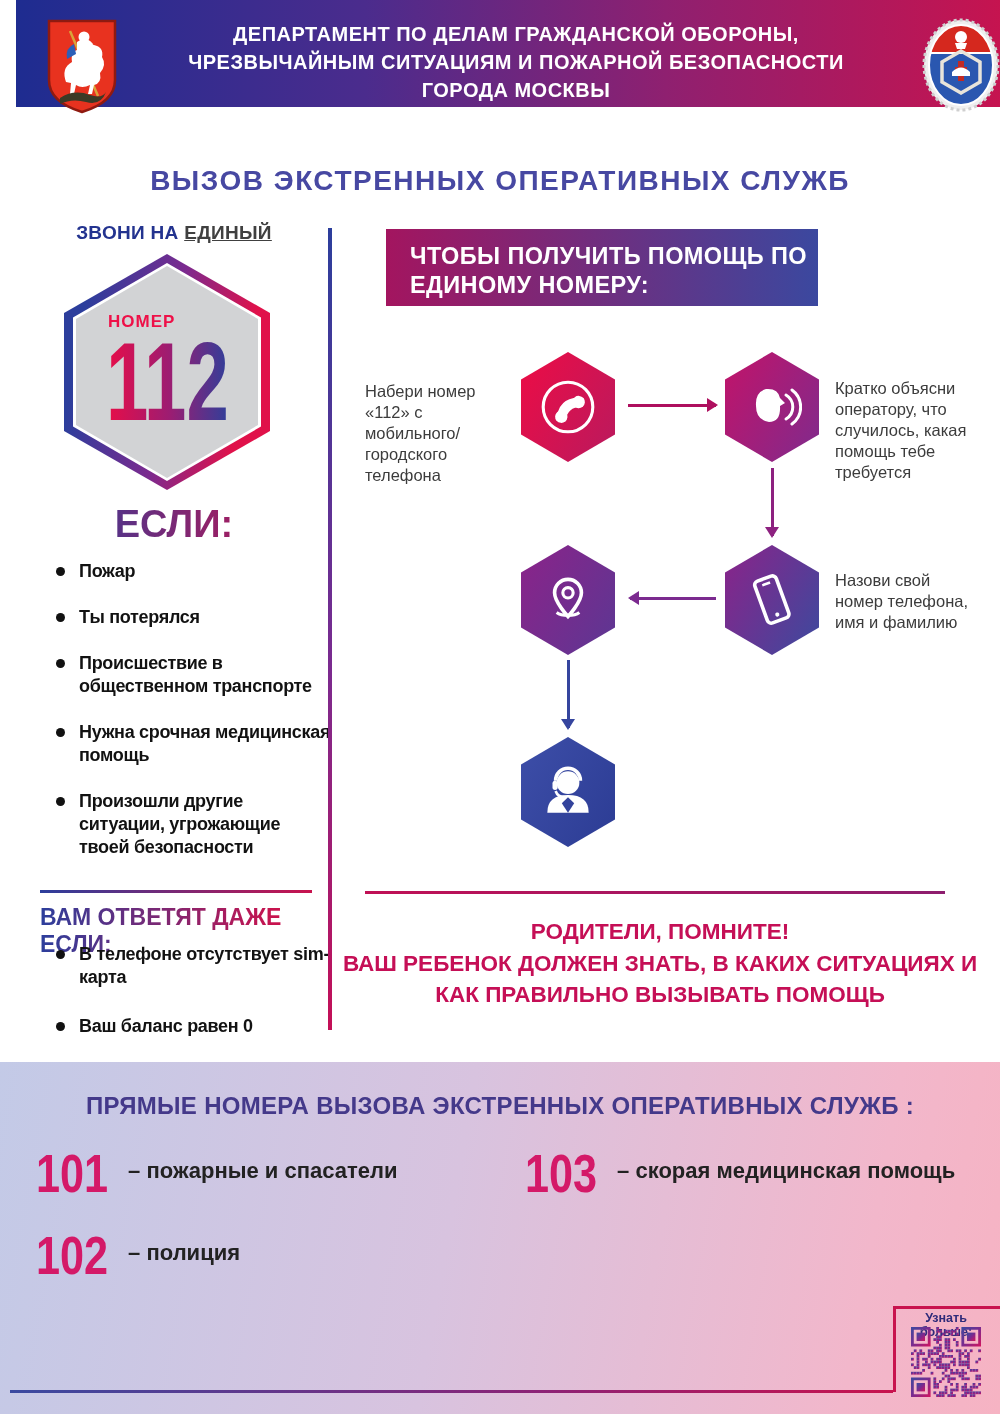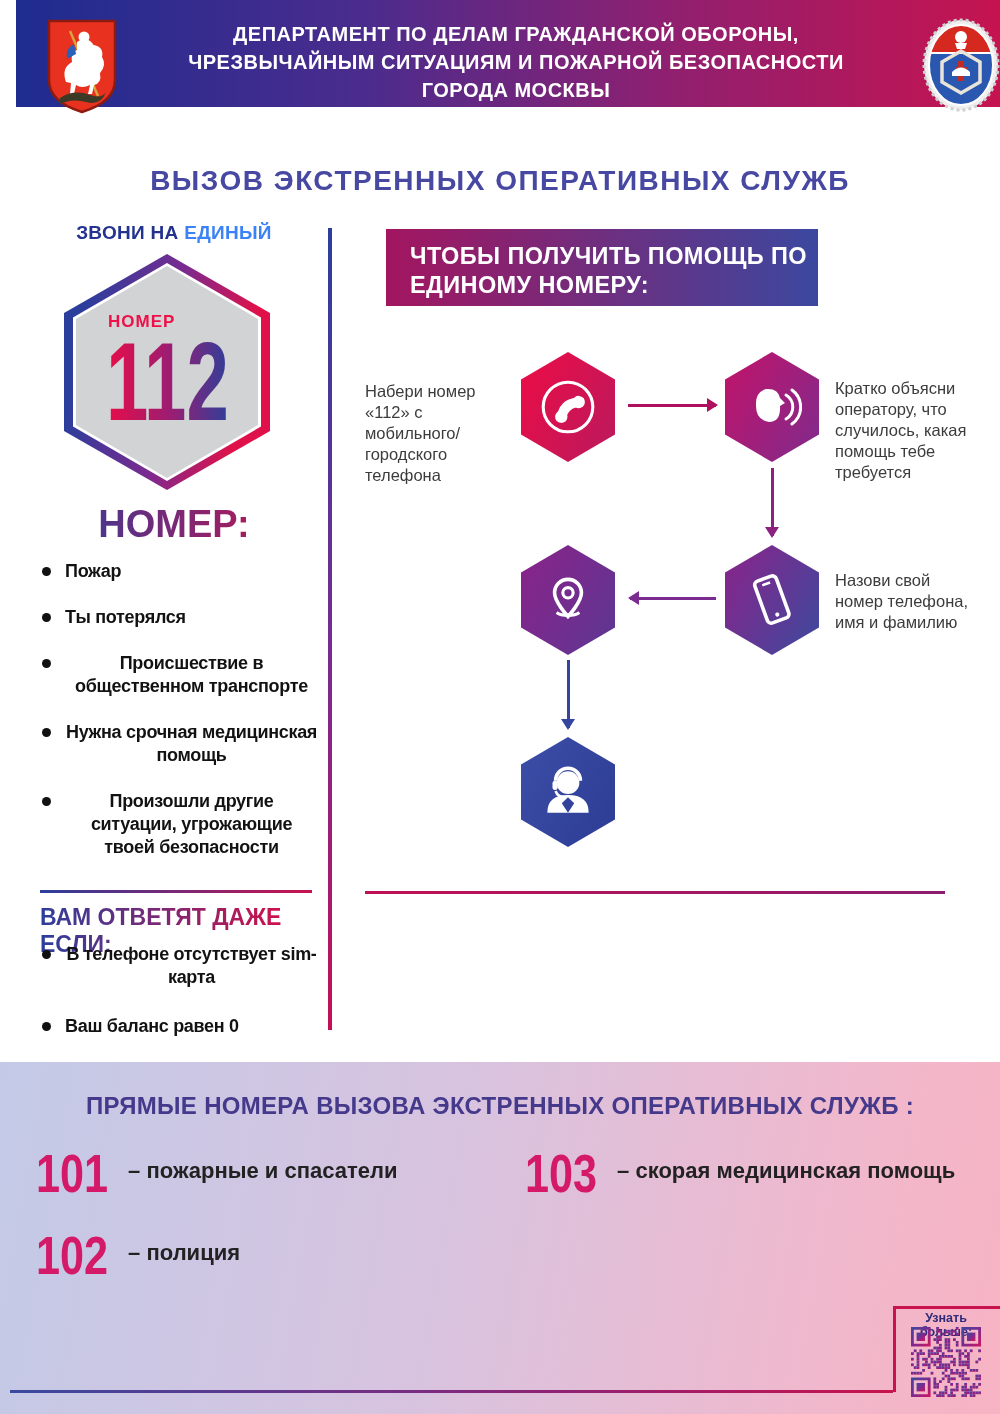--- a/index.html
+++ b/index.html
@@ -14,37 +14,37 @@
   .hdr-line { position:absolute; left:108px; top:113px; width:784px; height:2px; background:rgba(255,255,255,.92); }
   .emblem { position:absolute; }
 
   
   .page-title { position:absolute; left:0; top:165px; width:1000px; text-align:center;
                 color:#4748a2; font-weight:bold; font-size:28px; letter-spacing:1.5px; }
 
   
   .zvoni { position:absolute; left:40px; top:222px; width:268px; text-align:center;
            font-weight:bold; font-size:19px; letter-spacing:.3px; }
-  .zvoni .b { color:#23338f; } .zvoni .r { color:#3b82f6; }
+  .zvoni .b { color:#23338f; } .zvoni .r { color:#404040;text-decoration:underline; }
 
   .hex112 { position:absolute; left:64px; top:254px; width:206px; height:236px; }
   .hx { position:absolute; inset:0; clip-path:polygon(50% 0%,100% 25%,100% 75%,50% 100%,0% 75%,0% 25%); }
   .hex112 .h-grad { background:linear-gradient(100deg,#2c3e9c 12%,#7b2a8f 50%,#e0114a 82%); }
   .hex112 .h-white { inset:9px; background:#fff; }
   .hex112 .h-gray { inset:12px; background:#d2d3d5; }
   .nomer { position:absolute; left:44px; top:58px; color:#ee1048; font-weight:bold; font-size:17px; letter-spacing:1px; }
   .n112 { position:absolute; left:0; top:72px; width:206px; text-align:center; }
   .n112 span { display:inline-block; font-weight:bold; font-size:112px; line-height:1; transform:scaleX(.68);
                background:linear-gradient(90deg,#e80d48,#9c1d72 52%,#2f3f9a);
                -webkit-background-clip:text; background-clip:text; -webkit-text-fill-color:transparent; color:transparent; }
   .esli { position:absolute; left:40px; top:503px; width:268px; text-align:center; font-weight:bold; font-size:38px;
           background:linear-gradient(90deg,#2c3e9c,#c8134e);
           -webkit-background-clip:text; background-clip:text; -webkit-text-fill-color:transparent; color:transparent; }
 
-  .blist { position:absolute; left:42px; width:276px;text-align:center; }
+  .blist { position:absolute; left:56px; width:276px; }
   .bitem { display:flex; gap:14px; margin-bottom:23px; color:#121212; font-weight:bold;
            font-size:18px; letter-spacing:-.3px; line-height:1.28; }
   .bitem .dot { flex:none; width:9px; height:9px; border-radius:50%; background:#111; margin-top:7px; }
 
   .grad-hr { position:absolute; height:3px; background:linear-gradient(90deg,#2c3e9c,#c8134e); }
   .otvet-title { position:absolute; left:40px; top:904px; width:276px; font-weight:bold; font-size:23px;
           background:linear-gradient(90deg,#2c3e9c,#c8134e 85%);
           -webkit-background-clip:text; background-clip:text; -webkit-text-fill-color:transparent; color:transparent; }
 
   .vdivider { position:absolute; left:328px; top:228px; width:4px; height:802px;
@@ -144,21 +144,21 @@
   </div>
 
   <div class="hex112">
     <div class="hx h-grad"></div>
     <div class="hx h-white"></div>
     <div class="hx h-gray"></div>
     <div class="nomer">НОМЕР</div>
     <div class="n112"><span>112</span></div>
   </div>
 
-  <div class="esli">НОМЕР:</div>
+  <div class="esli">ЕСЛИ:</div>
 
   <div class="blist" style="top:560px">
     <div class="bitem">
         <span class="dot"></span>
         <span>Пожар</span>
       </div>
     <div class="bitem">
         <span class="dot"></span>
         <span>Ты потерялся</span>
       </div>
@@ -244,20 +244,24 @@
       <path d="M10 50 Q10 33 30 33 Q50 33 50 50 Z" fill="#fff"></path>
       <path d="M30 35 l6 6 -6 9 -6 -9 z" fill="#33439c"></path>
       <path d="M18 19 a12 12 0 0 1 24 0" fill="none" stroke="#fff" stroke-width="3.5"></path>
       <rect x="15" y="19" width="5" height="9" rx="2.5" fill="#fff"></rect>
       <path d="M18 29 q2 6 9 6" fill="none" stroke="#fff" stroke-width="2.5"></path>
     </svg>
   </div>
 
   <div class="grad-hr" style="left:365px;top:891px;width:580px;background:linear-gradient(90deg,#c01055,#8d1d6e)"></div>
 
+  <div class="parents">
+    <div>РОДИТЕЛИ, ПОМНИТЕ!</div>
+    <div>ВАШ РЕБЕНОК ДОЛЖЕН ЗНАТЬ, В КАКИХ СИТУАЦИЯХ И КАК ПРАВИЛЬНО ВЫЗЫВАТЬ ПОМОЩЬ</div>
+  </div>
 
   <div class="bottom">
     <div class="bottom-title">ПРЯМЫЕ НОМЕРА ВЫЗОВА ЭКСТРЕННЫХ ОПЕРАТИВНЫХ СЛУЖБ :</div>
 
     <div class="num-row" style="left:36px;top:84px">
       <span class="num-big">101</span>
       <span class="num-label">– пожарные и спасатели</span>
     </div>
     <div class="num-row" style="left:36px;top:166px">
       <span class="num-big">102</span>

